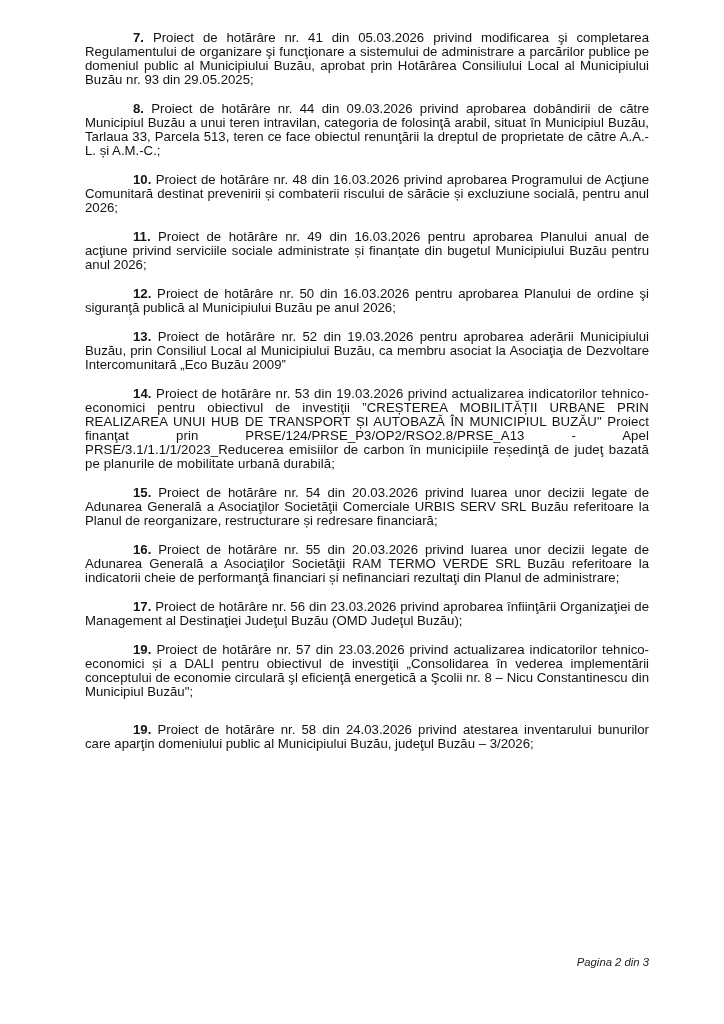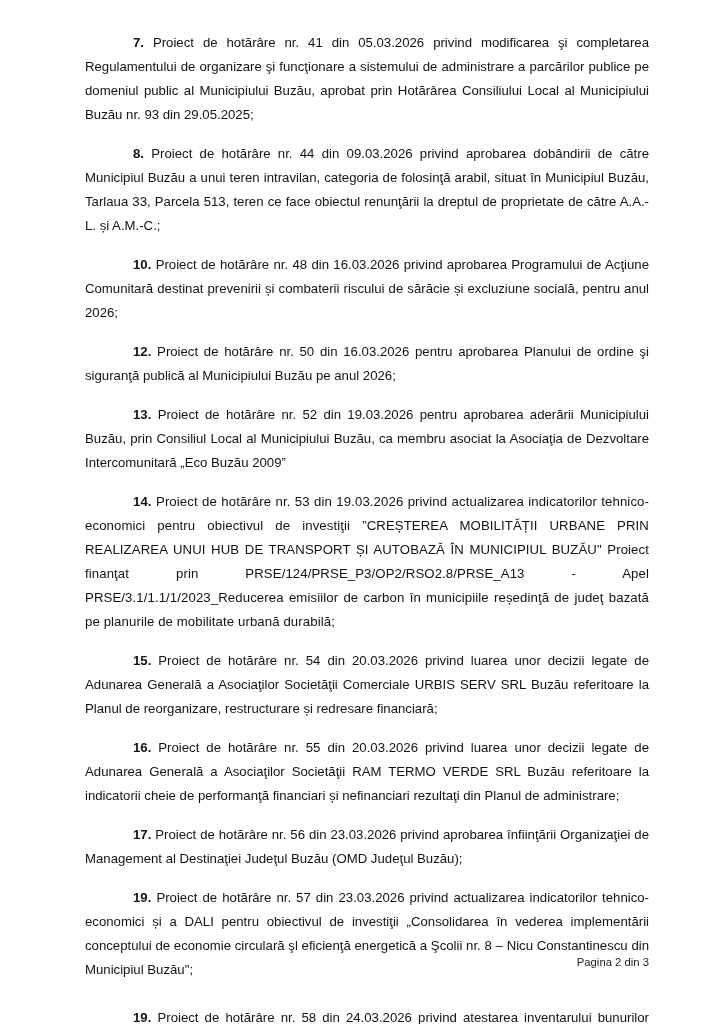--- a/index.html
+++ b/index.html
@@ -26,21 +26,21 @@
   #doc-body {
     position: absolute;
     left: 85px;
     top: 31px;
     width: 564px;
   }
   .para {
     text-align: justify;
     text-justify: inter-word;
     font-size: 13.2px;
-    line-height: 24px;
+    line-height: 14px;
     text-indent: 48px;
     margin: 0 0 15px 0;
     color: #131313;
     -webkit-font-smoothing: antialiased;
   }
   .para:last-of-type {
     margin-bottom: 0;
     margin-top: 24px;
   }
   .num {
@@ -53,36 +53,38 @@
   }
   #footer {
     position: absolute;
     left: 85px;
     top: 955px;
     width: 564px;
     text-align: right;
     font-size: 11.3px;
     line-height: 14px;
     color: #1c1c1c;
+    font-style: italic;
   }
 </style>
 </head>
 <body>
 
 <div id="page">
 
   <div id="doc-body">
 
     <p class="para"><span class="num">7.</span><span> Proiect de hotărâre nr. 41 din 05.03.2026 privind modificarea şi completarea Regulamentului de organizare şi funcţionare a sistemului de administrare a parcărilor publice pe domeniul public al Municipiului Buzău, aprobat prin Hotărârea Consiliului Local al Municipiului Buzău nr. 93 din 29.05.2025;</span><span class="it"></span><span></span></p>
 
     <p class="para"><span class="num">8.</span><span> Proiect de hotărâre nr. 44 din 09.03.2026 privind aprobarea dobândirii de către Municipiul Buzău a unui teren intravilan, categoria de folosinţă arabil, situat în Municipiul Buzău, Tarlaua 33, Parcela 513, teren ce face obiectul renunţării la dreptul de proprietate de către A.A.-L. și A.M.-C.;</span><span class="it"></span><span></span></p>
 
 
     <p class="para"><span class="num">10.</span><span> Proiect de hotărâre nr. 48 din 16.03.2026 privind aprobarea Programului de Acţiune Comunitară destinat prevenirii și combaterii riscului de sărăcie și excluziune socială, pentru anul 2026;</span><span class="it"></span><span></span></p>
 
+    <p class="para"><span class="num">11.</span><span> Proiect de hotărâre nr. 49 din 16.03.2026 pentru aprobarea Planului anual de acţiune privind serviciile sociale administrate și finanțate din bugetul Municipiului Buzău pentru anul 2026;</span><span class="it"></span><span></span></p>
 
     <p class="para"><span class="num">12.</span><span> Proiect de hotărâre nr. 50 din 16.03.2026 pentru aprobarea Planului de ordine şi siguranţă publică al Municipiului Buzău pe anul 2026;</span><span class="it"></span><span></span></p>
 
     <p class="para"><span class="num">13.</span><span> Proiect de hotărâre nr. 52 din 19.03.2026 pentru aprobarea aderării Municipiului Buzău, prin Consiliul Local al Municipiului Buzău, ca membru asociat la Asociaţia de Dezvoltare Intercomunitară „</span><span class="it">Eco Buzău 2009</span><span>”</span></p>
 
     <p class="para caps"><span class="num">14.</span><span> Proiect de hotărâre nr. 53 din 19.03.2026 privind actualizarea indicatorilor tehnico-economici pentru obiectivul de investiţii ”CREȘTEREA MOBILITĂȚII URBANE PRIN REALIZAREA UNUI HUB DE TRANSPORT ȘI AUTOBAZĂ ÎN MUNICIPIUL BUZĂU" Proiect finanţat prin PRSE/124/PRSE_P3/OP2/RSO2.8/PRSE_A13 - Apel PRSE/3.1/1.1/1/2023_Reducerea emisiilor de carbon în municipiile reședinţă de judeţ bazată pe planurile de mobilitate urbană durabilă;</span><span class="it"></span><span></span></p>
 
     <p class="para"><span class="num">15.</span><span> Proiect de hotărâre nr. 54 din 20.03.2026 privind luarea unor decizii legate de Adunarea Generală a Asociaţilor Societăţii Comerciale URBIS SERV SRL Buzău referitoare la Planul de reorganizare, restructurare și redresare financiară;</span><span class="it"></span><span></span></p>
 
     <p class="para"><span class="num">16.</span><span> Proiect de hotărâre nr. 55 din 20.03.2026 privind luarea unor decizii legate de Adunarea Generală a Asociaţilor Societăţii RAM TERMO VERDE SRL Buzău referitoare la indicatorii cheie de performanţă financiari și nefinanciari rezultaţi din Planul de administrare;</span><span class="it"></span><span></span></p>

